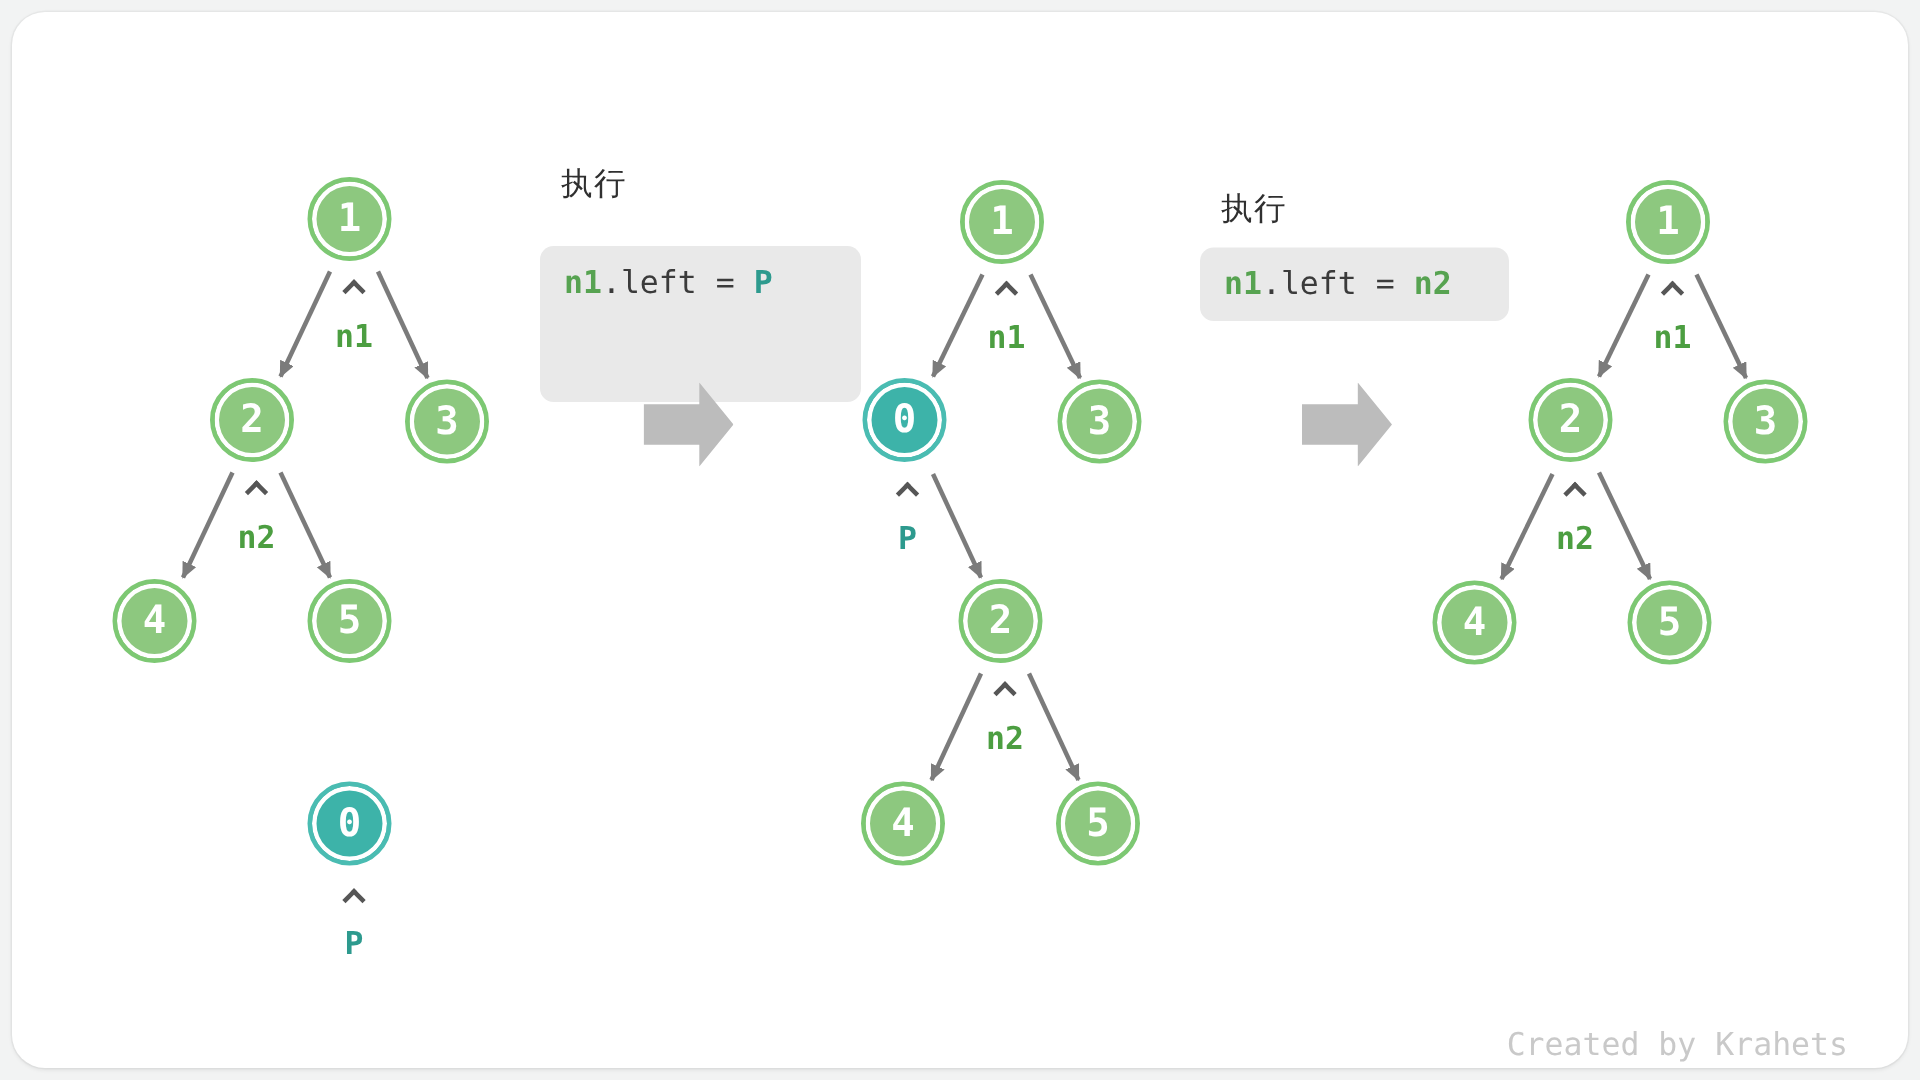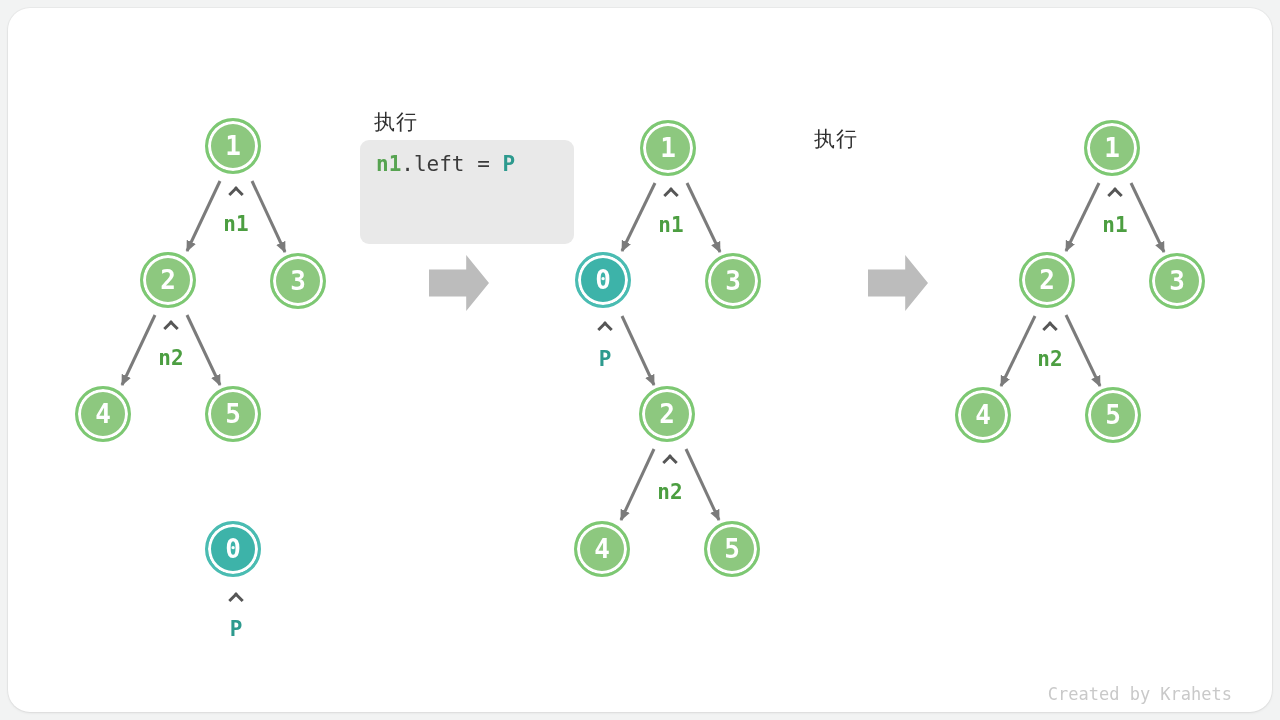--- a/index.html
+++ b/index.html
@@ -29,21 +29,21 @@
           font-size:21px;font-weight:bold;color:var(--pointer-green);}
   .plabel.teal{color:var(--pointer-teal);}
   .code-title{position:absolute;font-size:21px;color:var(--title);letter-spacing:1px;}
   .code-box{position:absolute;background:var(--code-bg);border-radius:9px;padding:7px 0 0 16px;}
   .code-line{font-family:"DejaVu Sans Mono",monospace;font-size:21px;line-height:34px;white-space:pre;color:var(--code-plain);}
   .tok-green{color:var(--code-green);font-weight:bold;}
   .tok-teal{color:var(--code-teal);font-weight:bold;}
   .block-arrow{position:absolute;width:60px;height:56px;background:var(--block-arrow);
     clip-path:polygon(0% 26%,62% 26%,62% 0%,100% 50%,62% 100%,62% 74%,0% 74%);}
   .watermark{position:absolute;right:40px;top:676px;font-family:"DejaVu Sans Mono",monospace;
-             font-size:17px;color:var(--watermark);}
+             font-size:21px;color:var(--watermark);}
 </style>
 </head>
 <body>
 
 <div class="card">
 
   <svg class="edges" viewBox="0 0 1280 720">
     <defs>
       <marker id="ah" markerUnits="userSpaceOnUse" markerWidth="14" markerHeight="12" refX="10" refY="5" orient="auto">
         <path d="M0,0 L11,5 L0,10 Z" fill="#7b7b7b"></path>
@@ -87,21 +87,21 @@
     </div>
 
   <span class="caret" style="left:228px;top:186px"></span>
   <div class="plabel" style="left:228px;top:216px">n1</div>
   <span class="caret" style="left:163px;top:320px"></span>
   <div class="plabel" style="left:163px;top:350px">n2</div>
   <span class="caret" style="left:228px;top:592px"></span>
   <div class="plabel teal" style="left:228px;top:621px">P</div>
 
   <div class="code-title" style="left:366px;top:100px">执行</div>
-  <div class="code-box" style="left:352px;top:132px;width:214px;height:104px">
+  <div class="code-box" style="left:352px;top:156px;width:214px;height:104px">
     <div class="code-line"><span class="tok-green">n1</span><span>.left = </span><span class="tok-teal">P</span></div>
   </div>
 
   <div class="block-arrow" style="left:421px;top:247px"></div>
 
   <div class="node" style="left:632px;top:112px">
       <span class="nv">1</span>
     </div>
   <div class="node teal" style="left:567px;top:244px">
       <span class="nv">0</span>
@@ -120,20 +120,23 @@
     </div>
 
   <span class="caret" style="left:663px;top:187px"></span>
   <div class="plabel" style="left:663px;top:217px">n1</div>
   <span class="caret" style="left:597px;top:321px"></span>
   <div class="plabel teal" style="left:597px;top:351px">P</div>
   <span class="caret" style="left:662px;top:454px"></span>
   <div class="plabel" style="left:662px;top:484px">n2</div>
 
   <div class="code-title" style="left:806px;top:117px">执行</div>
+  <div class="code-box" style="left:792px;top:157px;width:206px;height:49px">
+    <div class="code-line"><span class="tok-green">n1</span><span>.left = </span><span class="tok-green">n2</span></div>
+  </div>
 
   <div class="block-arrow" style="left:860px;top:247px"></div>
 
   <div class="node" style="left:1076px;top:112px">
       <span class="nv">1</span>
     </div>
   <div class="node" style="left:1011px;top:244px">
       <span class="nv">2</span>
     </div>
   <div class="node" style="left:1141px;top:245px">

